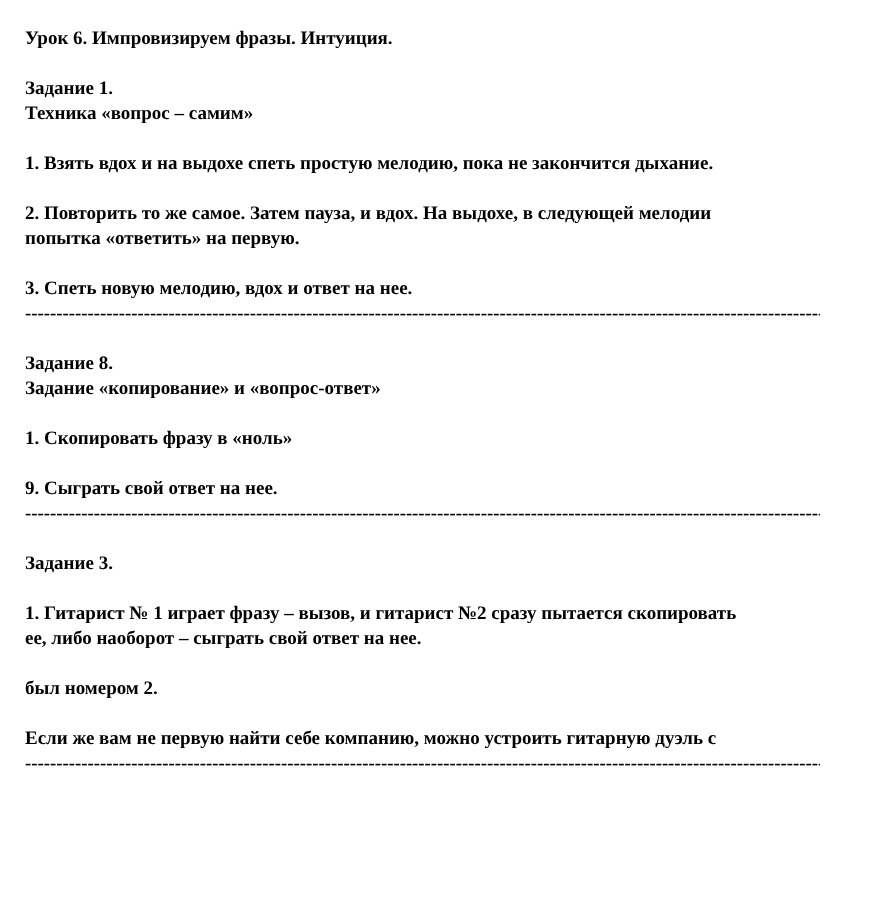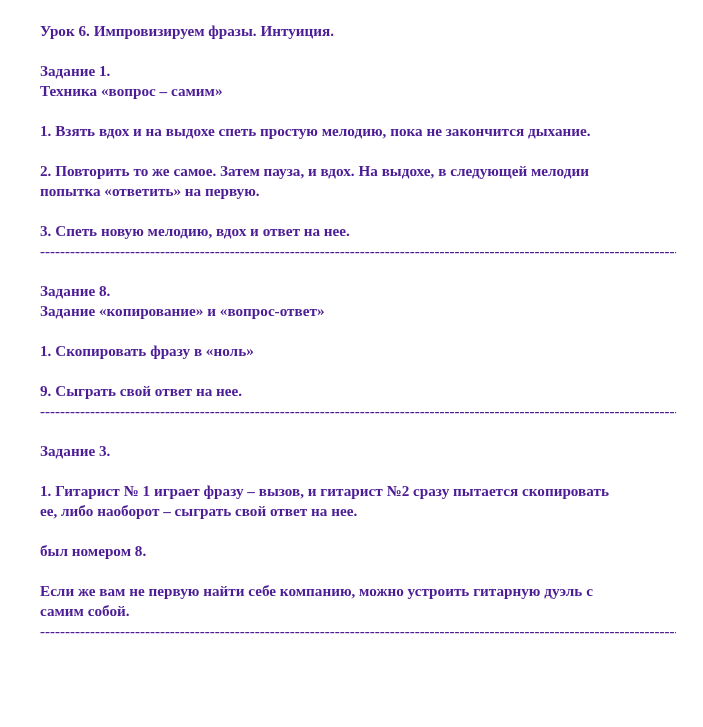--- a/index.html
+++ b/index.html
@@ -1,20 +1,20 @@
 <!DOCTYPE html>
 <html><head>
 <meta charset="utf-8">
 <style>
   html, body { margin:0; padding:0; background:#ffffff; }
   body { width:703px; height:727px; overflow:hidden; position:relative; }
   .page {
-    position:absolute; left:40px; top:21px; width:660px;
+    position:absolute; left:20px; top:21px; width:660px;
     font-family: "Liberation Serif", "DejaVu Serif", serif;
-    font-weight:bold; font-size:15.2px; color:#4c1d95; line-height:20px;
+    font-weight:bold; font-size:15.2px; color:#000000; line-height:20px;
   }
   .line { white-space:nowrap; height:20px; }
   .gap { height:20px; }
   .dashes { white-space:nowrap; overflow:hidden; width:636px; height:20px; letter-spacing:0px; font-size:15px; }
 </style>
 </head>
 <body>
 
 <div class="page">
   <div class="line">Урок 6. Импровизируем фразы. Интуиция.</div>
@@ -44,19 +44,18 @@
     <div class="dashes">------------------------------------------------------------------------------------------------------------------------------------------</div>
   </div>
   <div class="gap"></div>
 
   <div>
     <div class="line">Задание 3.</div>
     <div class="gap"></div>
     <div class="line">1. Гитарист № 1 играет фразу – вызов,  и гитарист №2 сразу пытается скопировать</div>
     <div class="line">ее, либо наоборот – сыграть свой ответ на нее.</div>
     <div class="gap"></div>
-    <div class="line">был номером 8.</div>
+    <div class="line">был номером 2.</div>
     <div class="gap"></div>
     <div class="line">Если же вам не первую найти себе компанию, можно устроить гитарную дуэль с</div>
-    <div class="line">самим собой.</div>
     <div class="dashes">------------------------------------------------------------------------------------------------------------------------------------------</div>
   </div>
 </div>
 
 </body></html>

